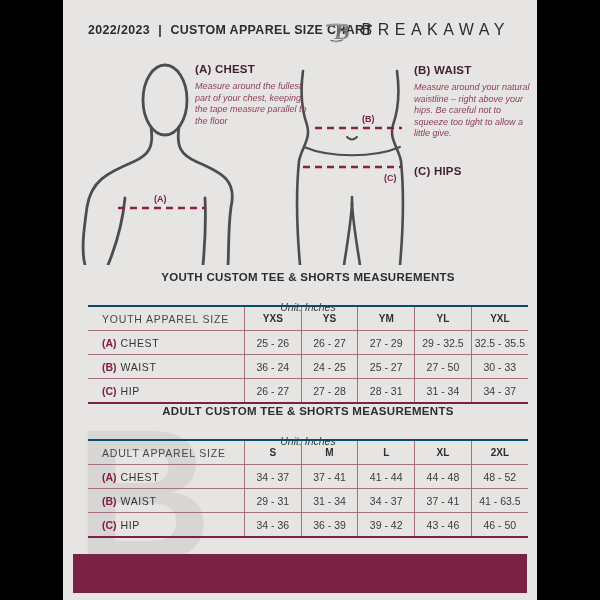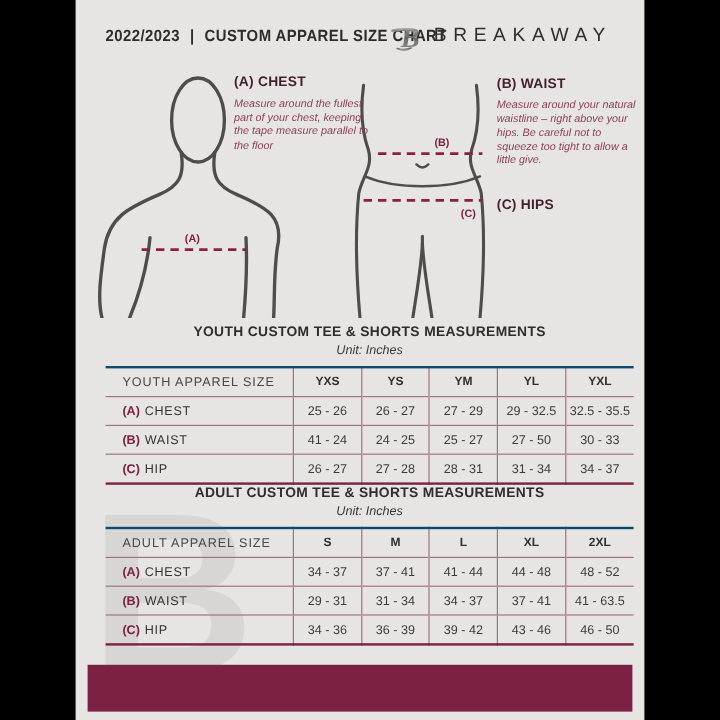--- a/index.html
+++ b/index.html
@@ -23,21 +23,21 @@
   .g-waist{left:351px;top:64px;width:122px;}
   .g-hips {left:351px;top:165px;width:122px;}
 
   .fig{position:absolute;}
   .fig-torso{left:10px;top:57px;}
   .fig-lower{left:227px;top:57px;}
 
   
   .sect{position:absolute;left:25px;width:440px;text-align:center;}
   .sect .t{font-size:11.5px;font-weight:bold;color:#2d2d2d;letter-spacing:.3px;}
-  .sect .u{font-size:10.5px;font-style:italic;color:#3a3a3a;margin-top:3px;}
+  .sect .u{font-size:10.5px;font-style:italic;color:#3a3a3a;margin-top:18px;}
   .sect-youth{top:271px;}
   .sect-adult{top:405px;}
 
   
   table.size{position:absolute;left:25px;width:440px;border-collapse:collapse;table-layout:fixed;
              border-top:2px solid #0c4a6e;border-bottom:2px solid #7b2143;background:transparent;}
   table.size td{height:23px;border-left:1px solid #a4717f;text-align:center;padding:0;
                 font-size:10.5px;color:#3b3b3b;}
   table.size td:first-child{border-left:none;width:142px;text-align:left;padding-left:14px;}
   table.size tr + tr td{border-top:1px solid #a4717f;}
@@ -142,21 +142,21 @@
         <tr>
           <td><span class="rk">(A)</span><span class="rl">CHEST</span></td>
           <td>25 - 26</td>
           <td>26 - 27</td>
           <td>27 - 29</td>
           <td>29 - 32.5</td>
           <td>32.5 - 35.5</td>
         </tr>
         <tr>
           <td><span class="rk">(B)</span><span class="rl">WAIST</span></td>
-          <td>41 - 24</td>
+          <td>36 - 24</td>
           <td>24 - 25</td>
           <td>25 - 27</td>
           <td>27 - 50</td>
           <td>30 - 33</td>
         </tr>
         <tr>
           <td><span class="rk">(C)</span><span class="rl">HIP</span></td>
           <td>26 - 27</td>
           <td>27 - 28</td>
           <td>28 - 31</td>

